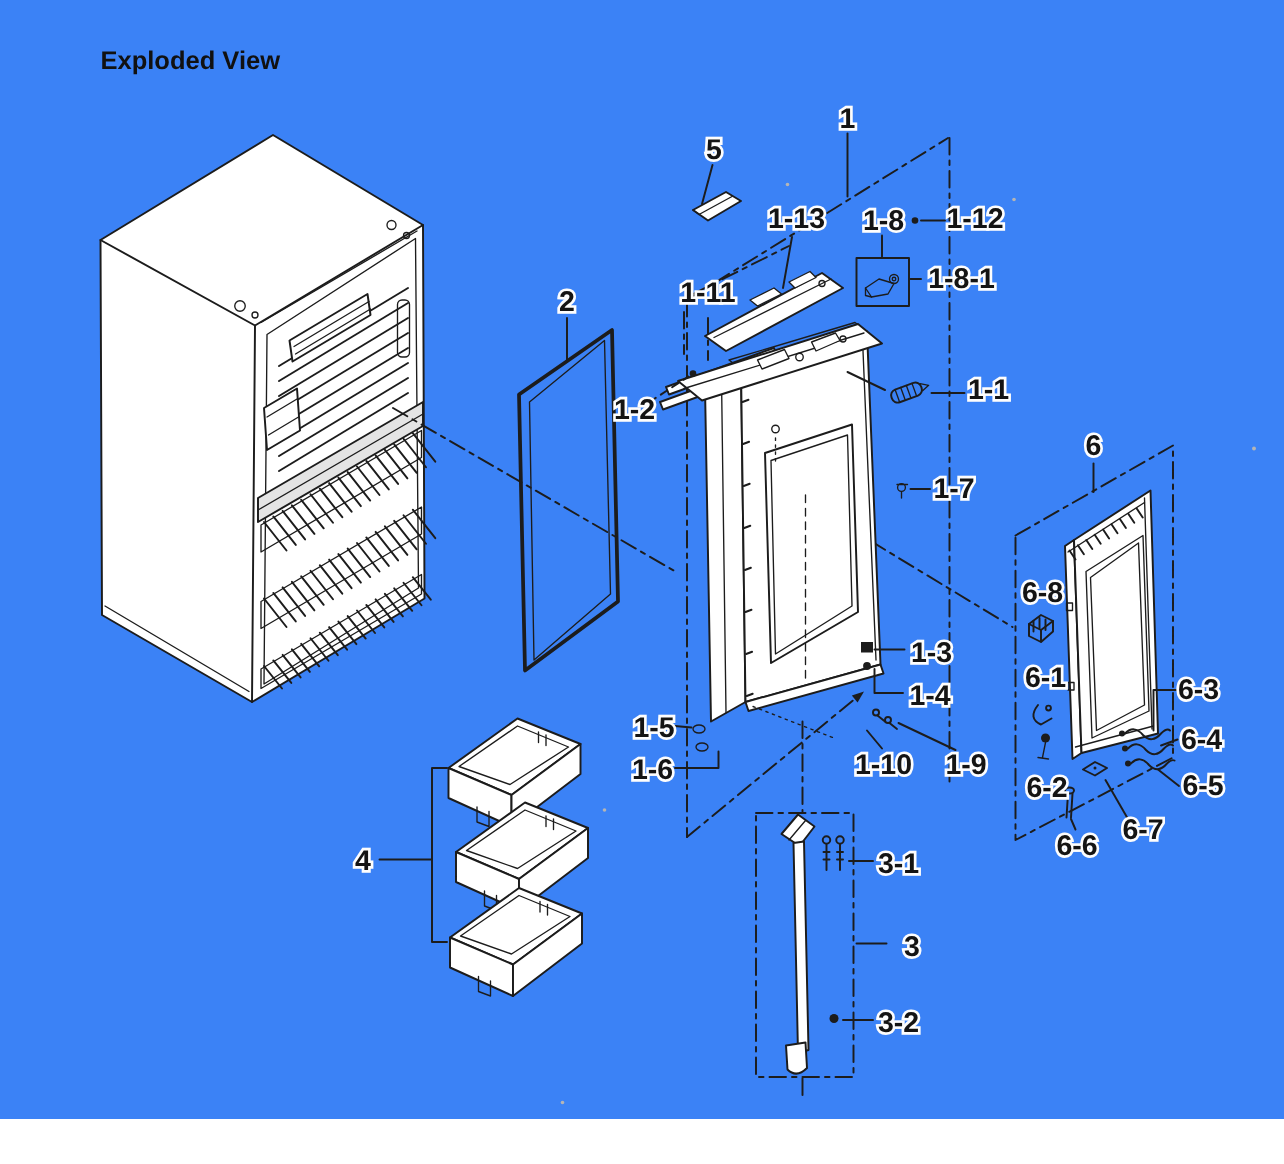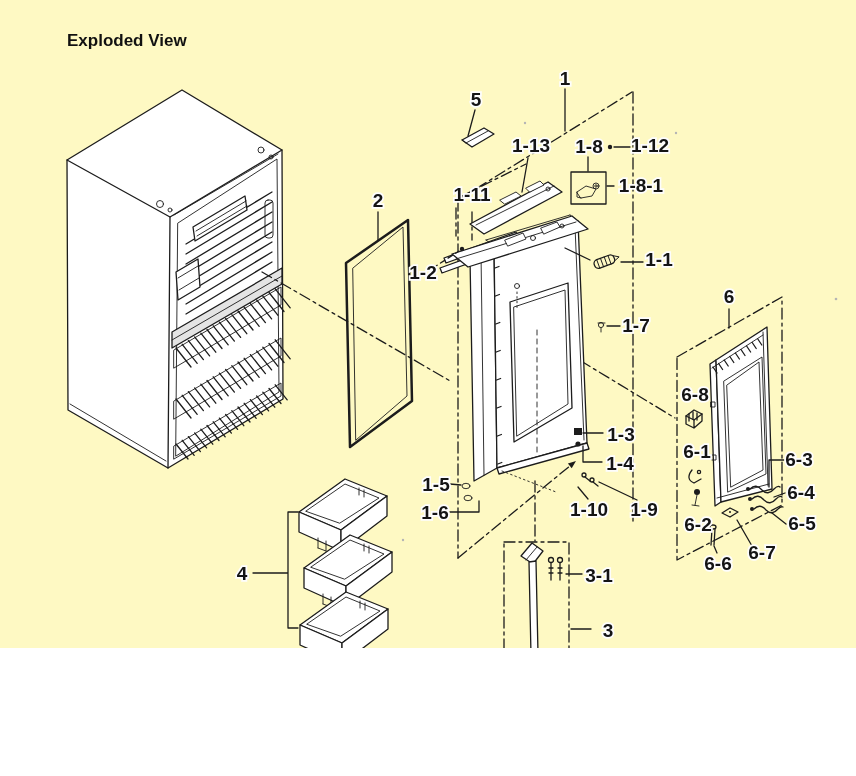--- a/index.html
+++ b/index.html
@@ -1,16 +1,16 @@
 <!DOCTYPE html>
 <html><head>
 <meta charset="utf-8">
 <style>
   html,body{margin:0;padding:0;background:#fff;}
-  .stage{position:relative;width:856px;height:648px;background:#fef9c3;overflow:hidden;
+  .stage{position:relative;width:856px;height:746px;background:#3b82f6;overflow:hidden;
          font-family:"Liberation Sans",sans-serif;}
   svg{position:absolute;left:0;top:0;}
   svg path,svg line,svg rect,svg circle,svg ellipse,svg polyline,svg polygon{
     fill:none;stroke:#1c1c1c;stroke-width:1.3;stroke-linecap:round;stroke-linejoin:round;}
   .white{fill:#ffffff;}
   .gray{fill:#e4e4e4;}
   .dark{fill:#1c1c1c;stroke:none;}
   .speck{fill:#b5b5b5;stroke:none;}
   .thick{stroke-width:2.5;}
   .thin{stroke-width:0.9;}

